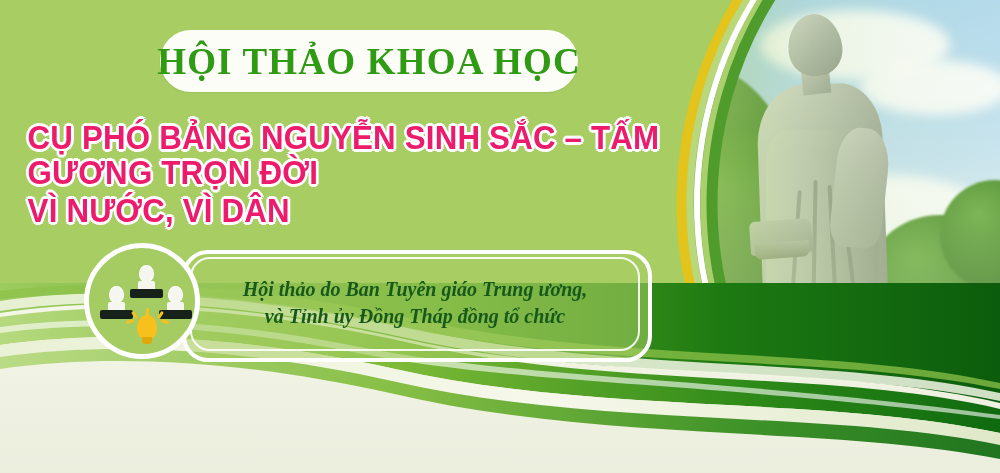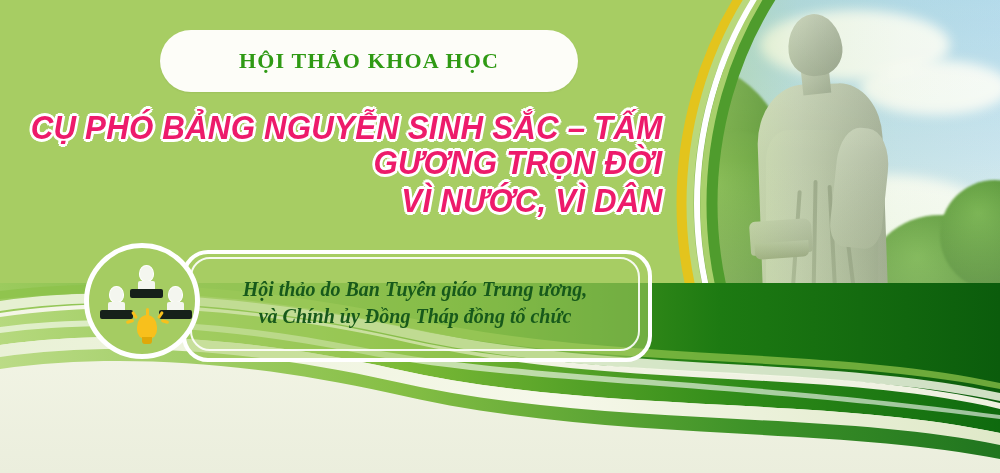--- a/index.html
+++ b/index.html
@@ -136,31 +136,30 @@
   .pill{
     position:absolute;left:160px;top:30px;width:418px;height:62px;
     background:#fdfdf8;border-radius:32px;
     display:flex;align-items:center;justify-content:center;
     box-shadow:0 1px 2px rgba(0,0,0,.06);
   }
   .pill-text{
     color:#2f9a14;
     font-family:"Liberation Serif",serif;
     font-weight:bold;
-    font-size:22px;
+    font-size:37px;
     letter-spacing:1.2px;
     white-space:nowrap;
   }
 
   
   .headline{
-    position:absolute;left:0;top:110px;width:690px;
-    text-align:right;
+    position:absolute;left:0;top:120px;width:690px;
+    text-align:left;
     line-height:1.02;
-    font-style:italic;
   }
   .hl-line{
     display:block;
     font-family:"Liberation Sans Narrow","Liberation Sans",sans-serif;
     font-weight:bold;
     font-size:34px;
     color:#ed1b6b;
     letter-spacing:.2px;
     transform:scaleX(.92);
     -webkit-text-stroke:0px #fff;
@@ -333,21 +332,21 @@
   <div class="headline">
     <span class="hl-line hl-1">CỤ PHÓ BẢNG NGUYỄN SINH SẮC – TẤM GƯƠNG TRỌN ĐỜI</span>
     <span class="hl-line hl-2">VÌ NƯỚC, VÌ DÂN</span>
   </div>
 
   <div class="sub-wrap">
     <div class="sub-box-outer"></div>
     <div class="sub-box-inner"></div>
     <div class="sub-text">
       <span>Hội thảo do Ban Tuyên giáo Trung ương,</span>
-      <span>và Chính ủy Đồng Tháp đồng tổ chức</span>
+      <span>và Tỉnh ủy Đồng Tháp đồng tổ chức</span>
     </div>
 
     <div class="icon-circle">
       <div class="icon-inner">
 
         <div class="p-head" style="left:50px;top:17px;"></div>
         <div class="p-lap" style="left:49px;top:33px;"></div>
         <div class="p-desk" style="left:41px;top:41px;"></div>
 
         <div class="p-head" style="left:20px;top:38px;"></div>

